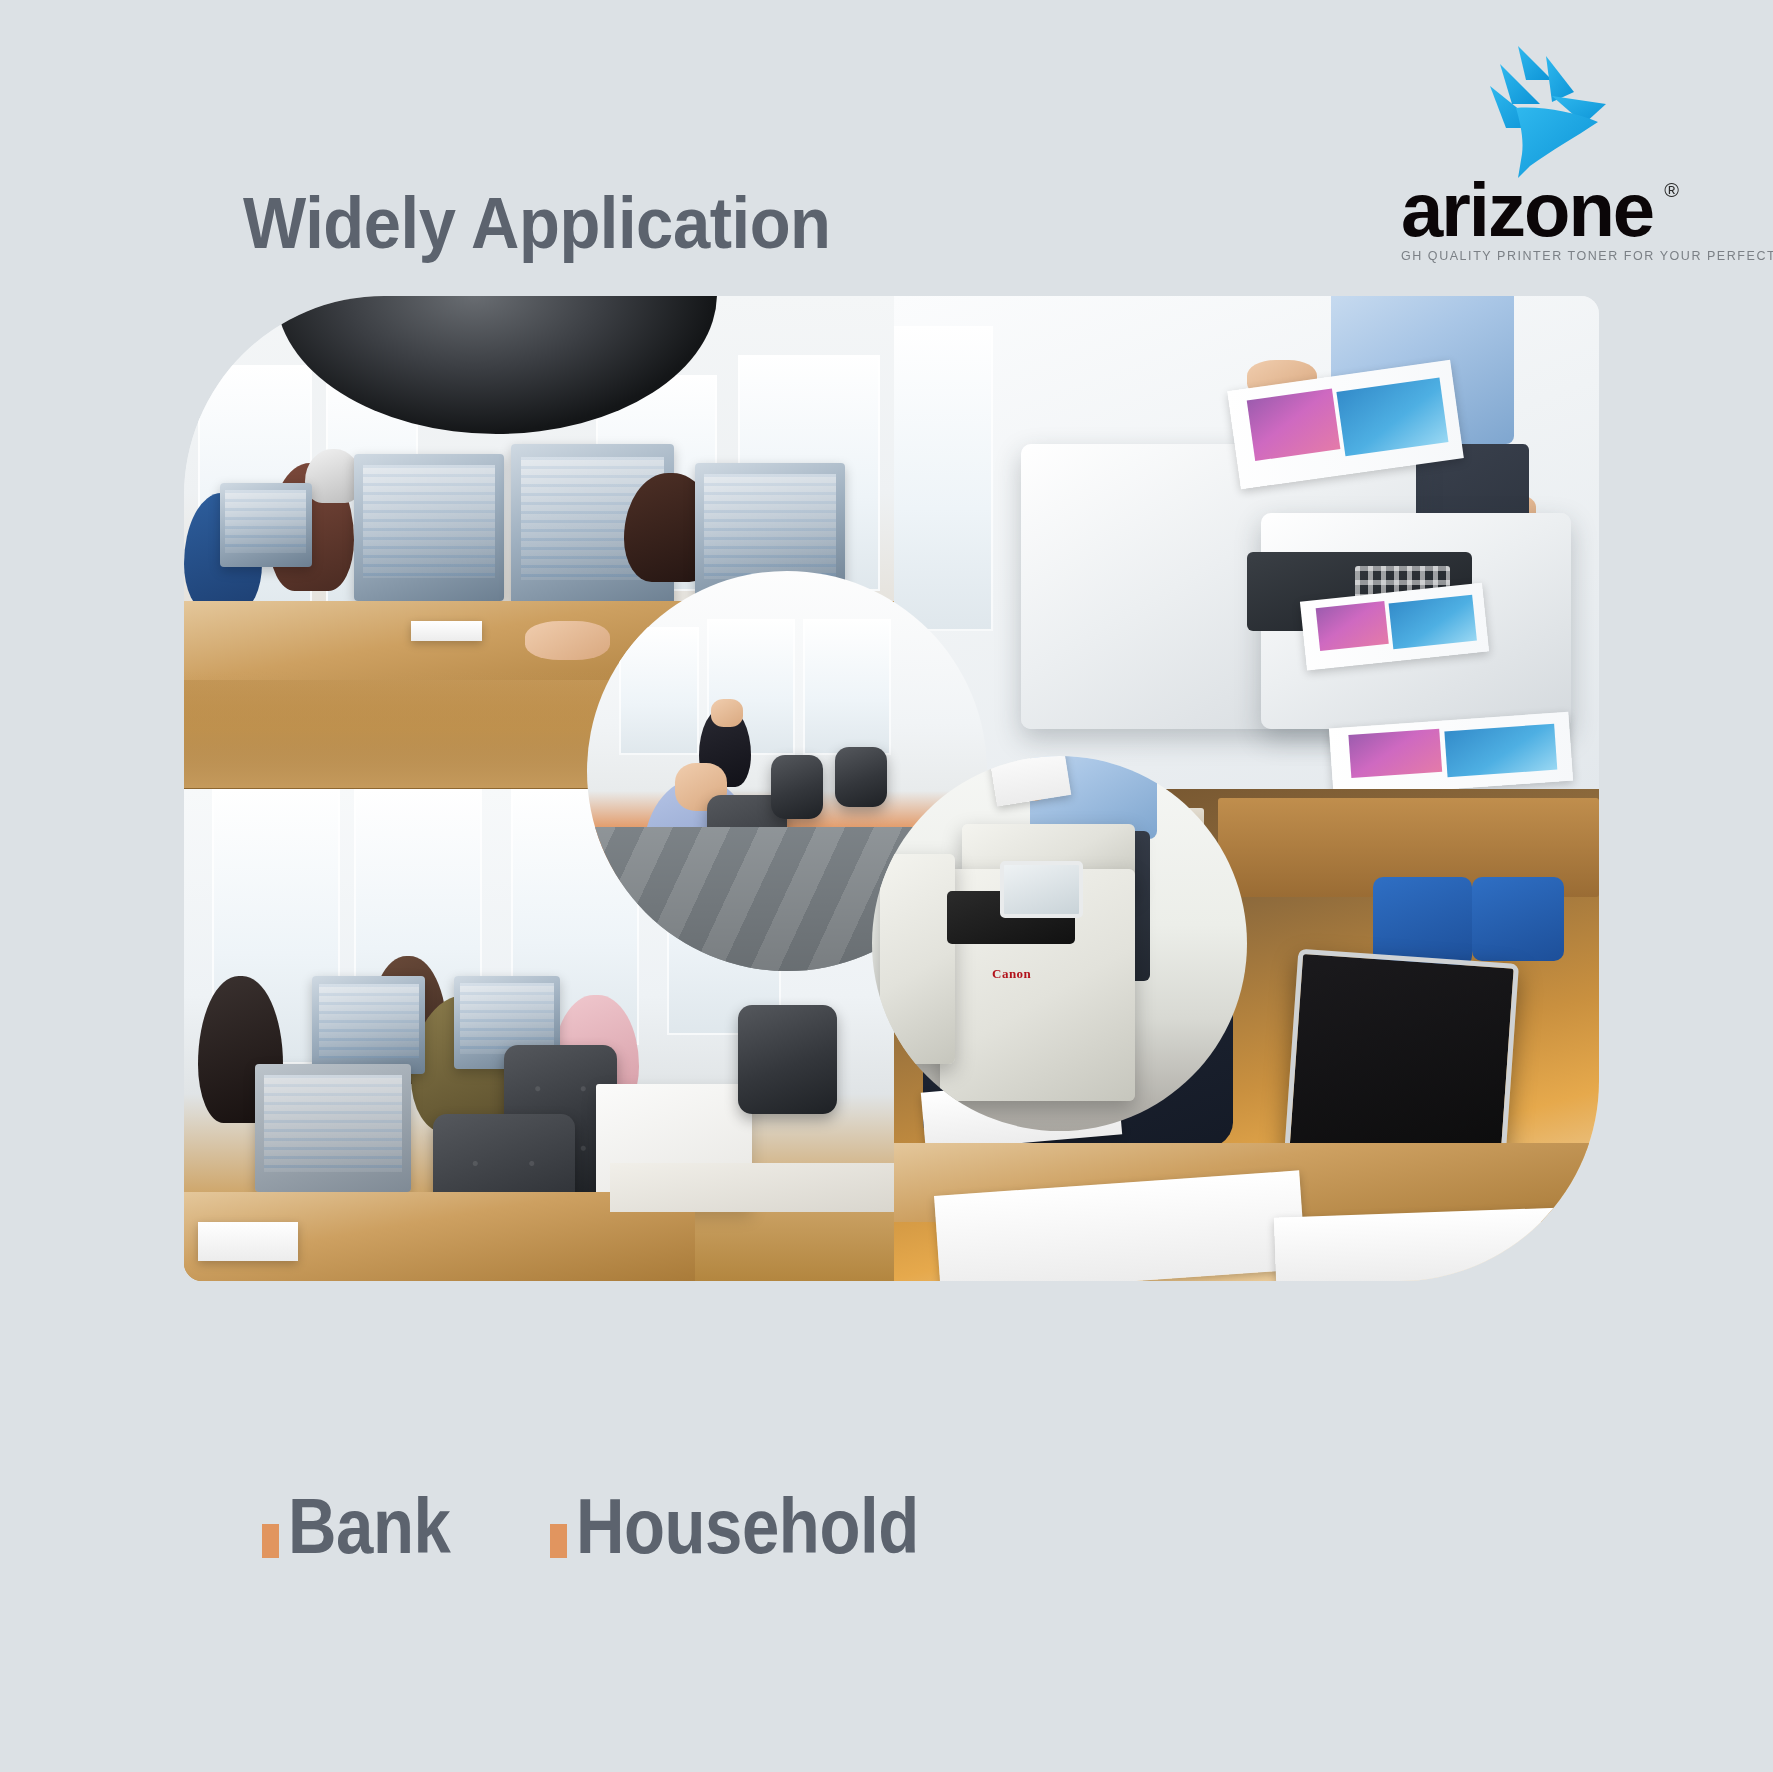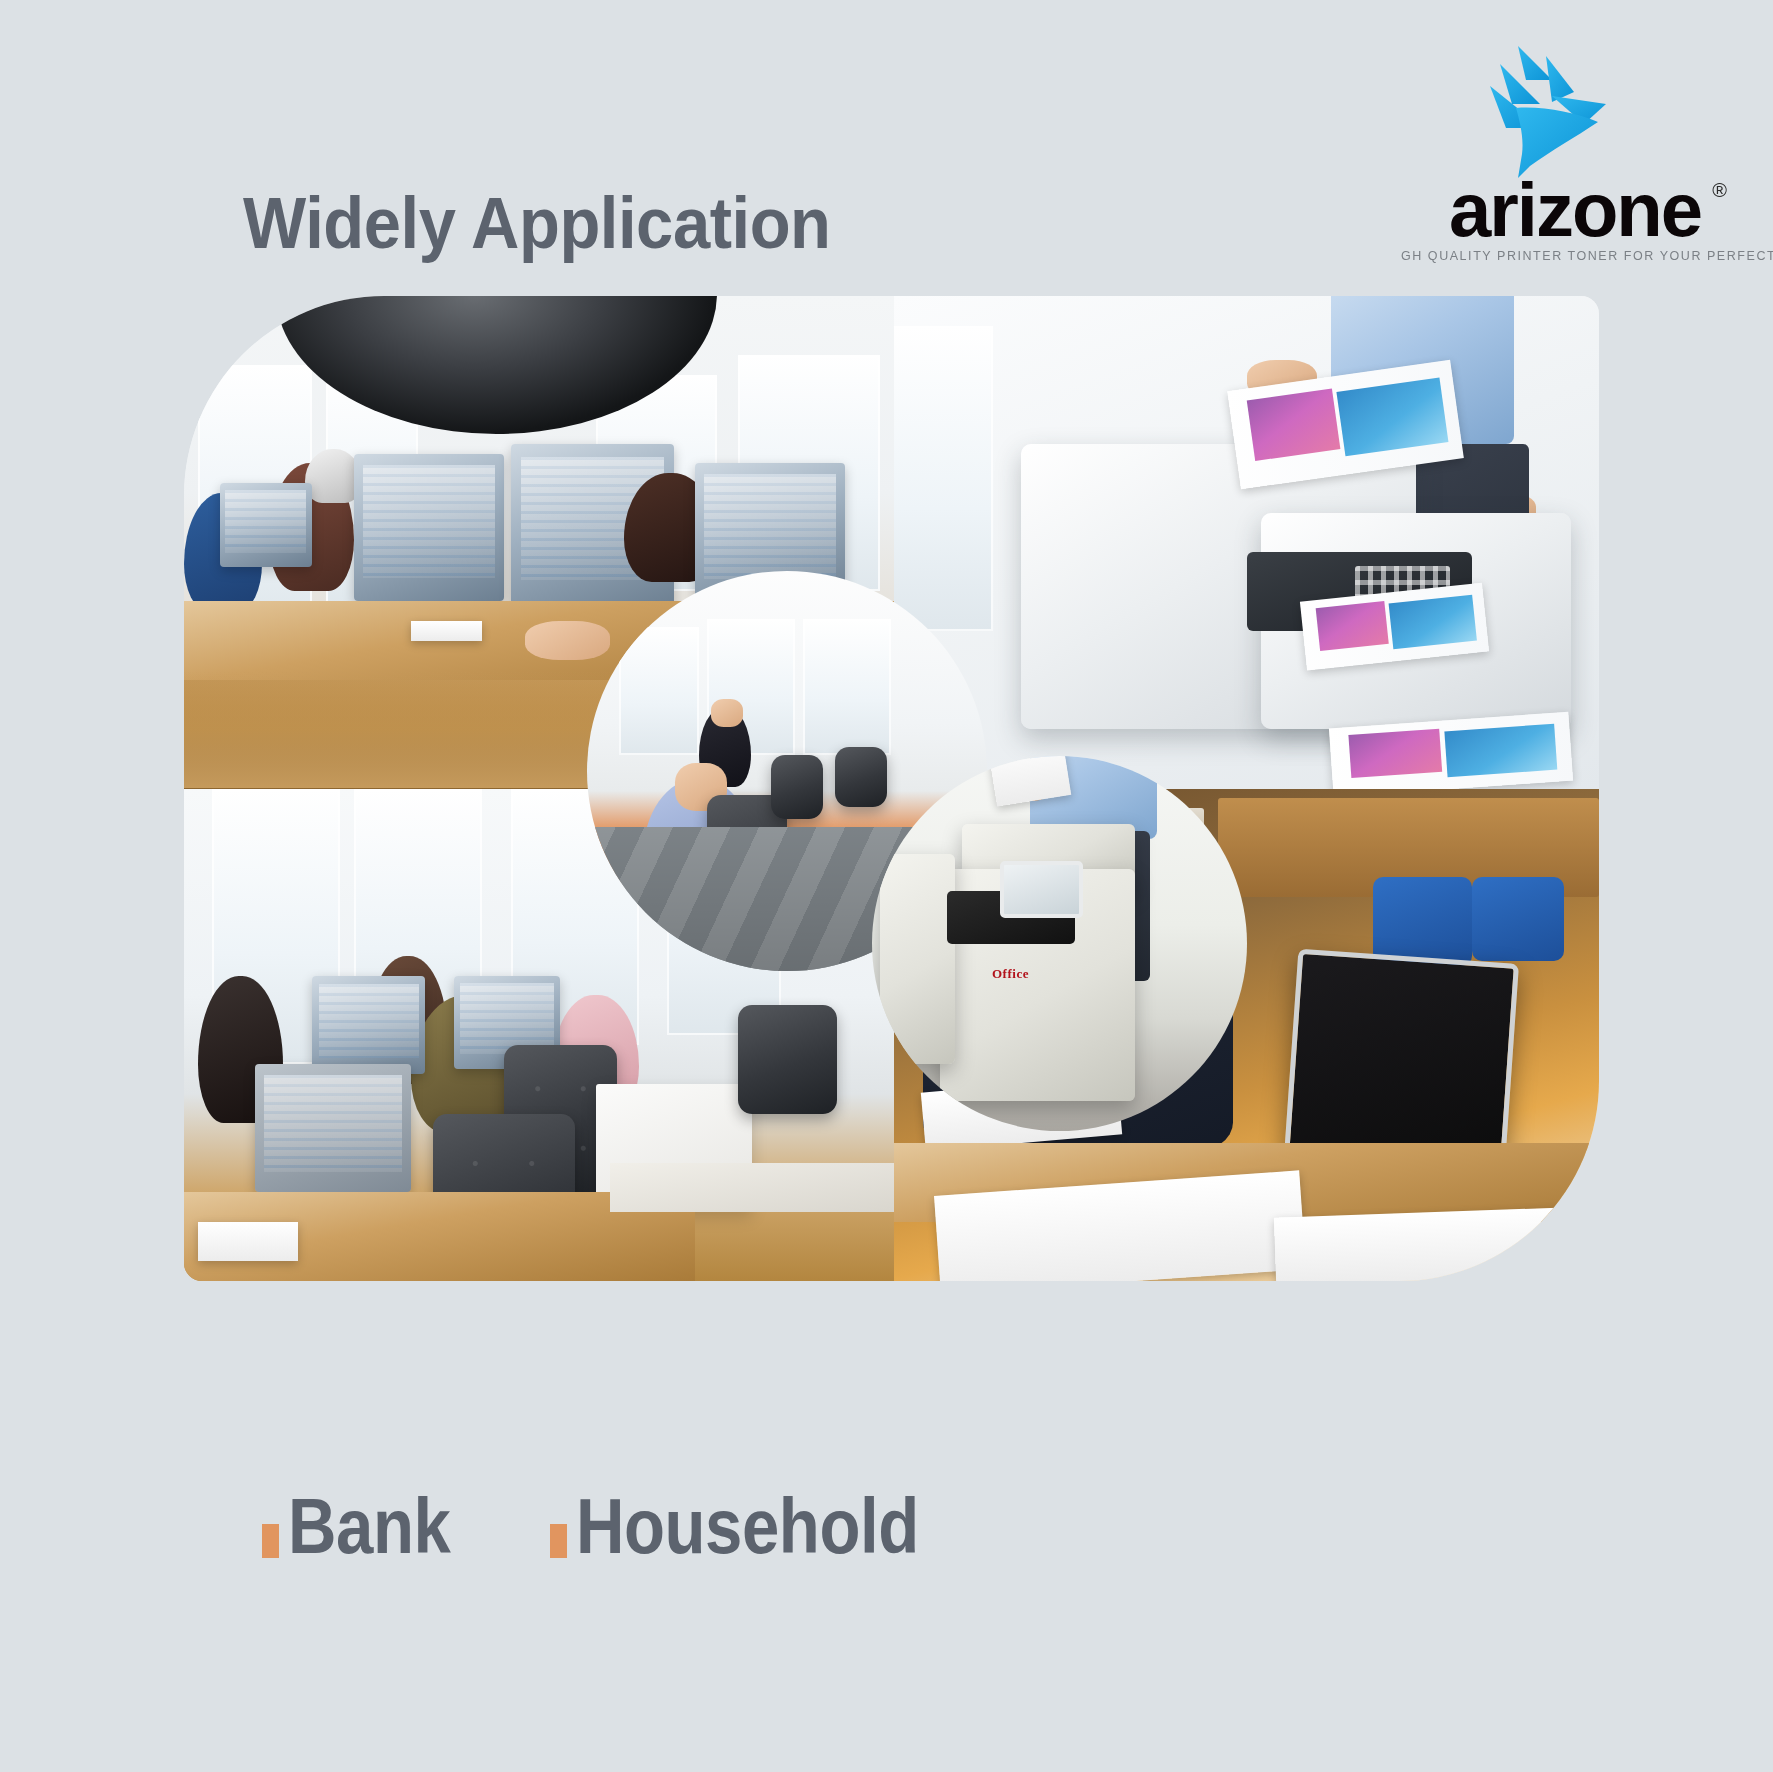--- a/index.html
+++ b/index.html
@@ -17,21 +17,21 @@
     background: #dce1e5;
     overflow: hidden;
   }
 
   
   .brand {
     position: absolute;
     right: 72px;
     top: 46px;
     width: 300px;
-    text-align: right;
+    text-align: left;
   }
   .brand-bird {
     width: 190px;
     height: 135px;
     margin: 0 auto -6px auto;
     display: block;
   }
   .brand-wordmark {
     position: relative;
     display: inline-block;
@@ -487,21 +487,21 @@
       <div class="scene scene-copier">
         <div class="blue-shirt" style="left:42%;top:-12%;width:34%;height:34%;"></div>
         <div class="skin" style="left:36%;top:2%;width:12%;height:10%;"></div>
         <div class="paper" style="left:32%;top:-4%;width:20%;height:16%;transform:rotate(-9deg);"></div>
         <div class="dark-trousers" style="left:52%;top:20%;width:22%;height:40%;"></div>
         <div class="copier-body" style="left:24%;top:18%;width:46%;height:18%;"></div>
         <div class="copier-body" style="left:18%;top:30%;width:52%;height:62%;"></div>
         <div class="copier-body" style="left:2%;top:26%;width:20%;height:56%;"></div>
         <div class="copier-dark" style="left:20%;top:36%;width:34%;height:14%;"></div>
         <div class="copier-screen" style="left:34%;top:28%;width:20%;height:13%;"></div>
-        <div class="canon-mark" style="left:32%;top:56%;">Office</div>
+        <div class="canon-mark" style="left:32%;top:56%;">Canon</div>
       </div>
     </div>
 
   </div>
 
   <div class="applications">
 
     <div class="app-row row1">
       <div class="app-item col1">
         <span class="app-bullet"></span>

